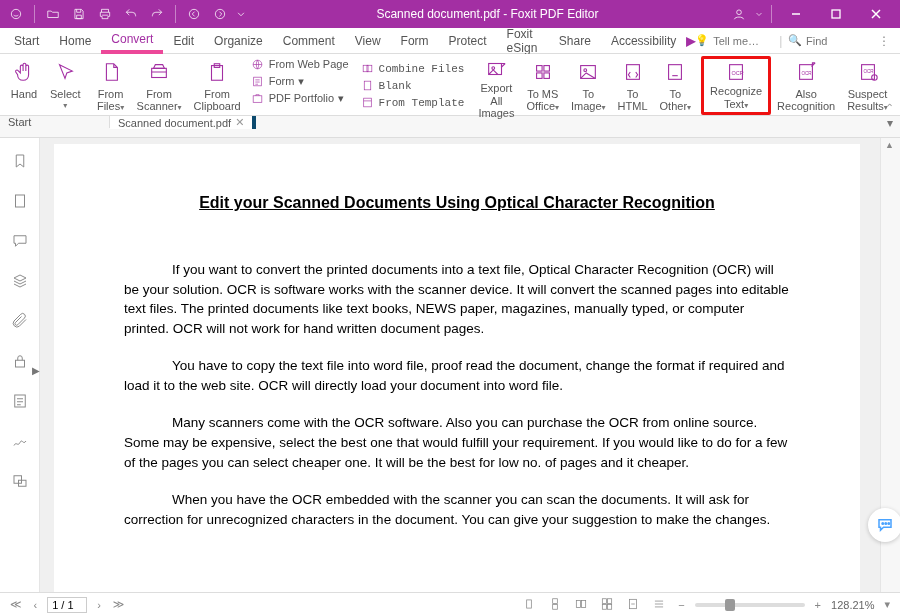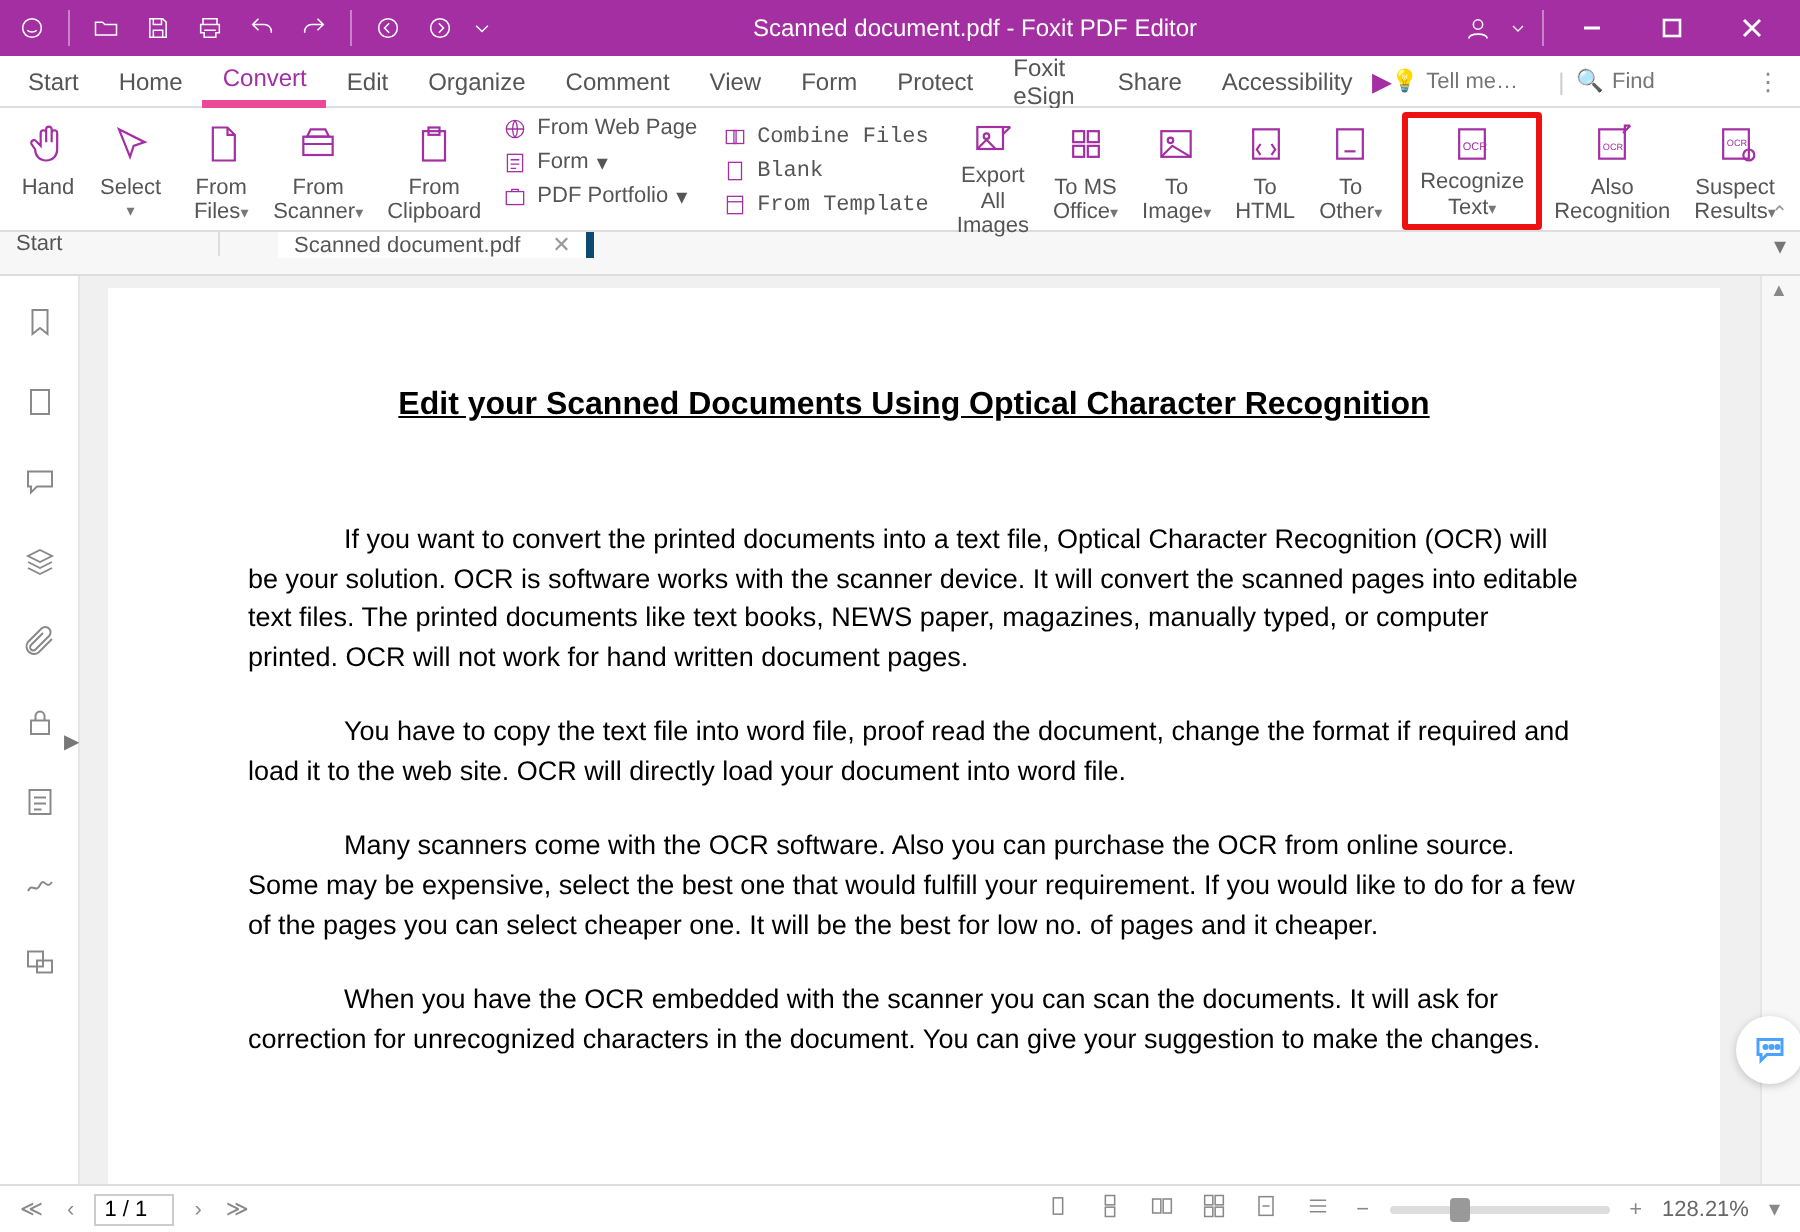--- a/index.html
+++ b/index.html
@@ -31,21 +31,21 @@
   .big-btn .dd { font-size:8px; color:#777;}
   .small-row { display:flex; flex-direction:column; gap:1px;}
   .small-btn { display:flex; align-items:center; gap:4px; padding:1px 4px; font-size:11px; color:#555; cursor:pointer; white-space:nowrap;}
   .small-btn .sicon { width:14px; height:14px; display:flex; align-items:center; justify-content:center;}
   .small-btn .sicon svg { width:13px; height:13px; stroke:#a32fa3; fill:none; stroke-width:1.2;}
   .highlight-box { border:3px solid #e11; border-radius:2px; }
   .ribbon-collapse { position:absolute; right:6px; bottom:2px; color:#999; font-size:10px;}
   
   .tabbar { height: 22px; background: #f7f7f7; border-bottom:1px solid #ddd; display:flex; align-items:flex-start;}
   .tabbar .start-tab { width:110px; display:flex; align-items:center; padding-left:8px; border-right:1px solid #ddd; font-size:11px; color:#555;}
-  .tabbar .doc-tab { display:flex; align-items:center; padding:0 8px; gap:16px; font-size:11px; color:#555; border-right:4px solid #0c4a6e; background:#fff;margin-left:29px;}
+  .tabbar .doc-tab { display:flex; align-items:center; padding:0 8px; gap:4px; font-size:11px; color:#555; border-right:4px solid #0c4a6e; background:#fff;}
   .tabbar .doc-tab .closex { color:#999; cursor:pointer;}
   .tabbar .spacer { flex:1;}
   .tabbar .dd { width:20px; display:flex; align-items:center; justify-content:center; color:#777;}
   
   .workarea { flex:1; display:flex; overflow:hidden; position:relative;}
   .leftrail { width:40px; background:#fff; border-right:1px solid #e5e5e5; display:flex; flex-direction:column; align-items:center; padding-top:12px; gap:18px;}
   .leftrail .railbtn { width:22px; height:22px; display:flex; align-items:center; justify-content:center; cursor:pointer;}
   .leftrail .railbtn svg { width:18px; height:18px; stroke:#888; fill:none; stroke-width:1.3;}
   .leftrail .expand { position:absolute; left:32px; top:50%; font-size:10px; color:#777;}
   

